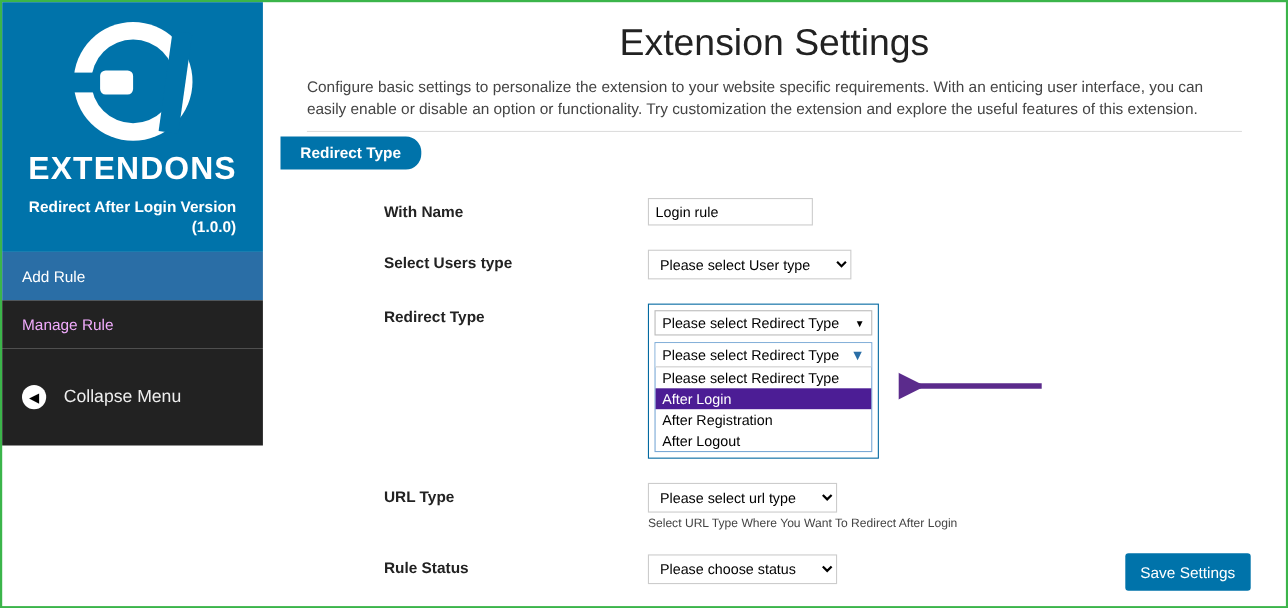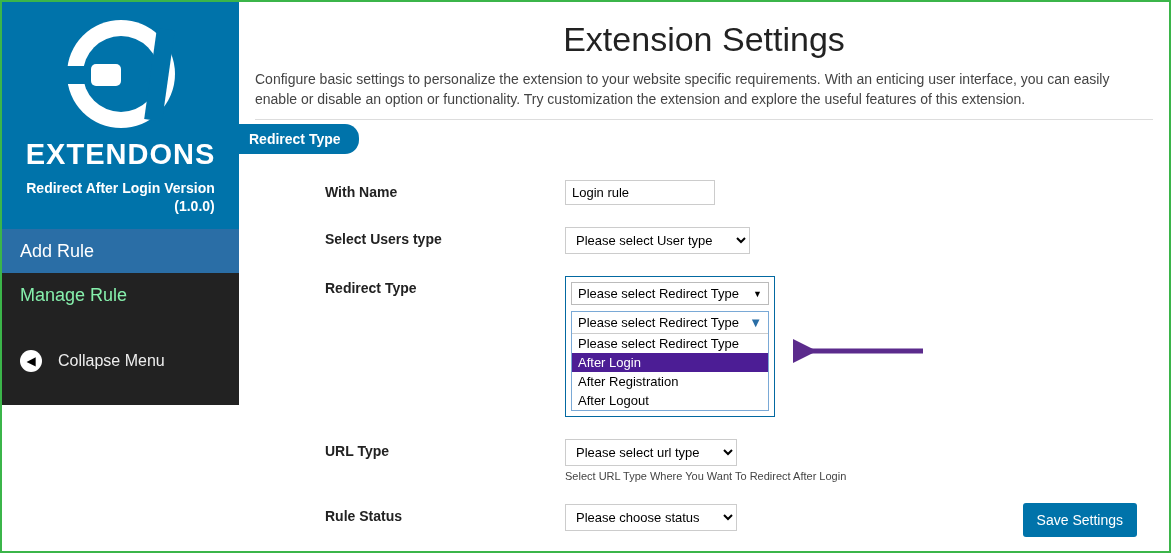--- a/index.html
+++ b/index.html
@@ -6,28 +6,28 @@
 body { background: #fff; }
 .frame { width: 1171px; height: 553px; border: 2px solid #3bb54a; position: relative; display: flex; background: #fff; }
 
 
 .sidebar { width: 237px; flex-shrink: 0; display: flex; flex-direction: column; }
 .brand { background: #0073aa; color: #fff; display: flex; flex-direction: column; align-items: center; padding: 12px 0 14px; }
 .brand-logo { width: 120px; height: 120px; display: flex; align-items: center; justify-content: center; }
 .brand-name { font-size: 29px; font-weight: 700; letter-spacing: 1px; margin-top: 4px; }
 .brand-sub { font-size: 14px; font-weight: 600; margin-top: 8px; text-align: right; line-height: 18px; }
 
-.nav-item { padding: 0 18px; height: 44px; display: flex; align-items: center; font-size: 18px; cursor: pointer; }
+.nav-item { padding: 0 18px; height: 44px; display: flex; align-items: center; font-size: 14px; cursor: pointer; }
 .nav-active { background: #2a6ea6; color: #fff; }
-.nav-normal { background: #222; color: #86efac; }
+.nav-normal { background: #222; color: #f0abfc; }
 .nav-extra { background: #222; color: #eee; height: 88px; display: flex; align-items: center; gap: 16px; padding: 0 18px; }
 .collapse-icon { width: 22px; height: 22px; border-radius: 50%; background: #fff; display: flex; align-items: center; justify-content: center; color: #000; font-size: 12px; }
 
 
-.main { flex: 1; position: relative; padding: 0 16px; }
+.main { flex: 1; position: relative; padding: 0 40px; }
 .page-title { text-align: center; font-size: 34px; font-weight: 400; color: #222; margin-top: 18px; }
 .page-desc { font-size: 14px; color: #444; margin-top: 10px; line-height: 20px; border-bottom: 1px solid #ddd; padding-bottom: 10px; }
 
 .tab { display: inline-block; background: #0073aa; color: #fff; font-size: 14px; font-weight: 600; padding: 7px 18px; border-top-right-radius: 14px; border-bottom-right-radius: 14px; margin-left: -24px; margin-top: 4px; }
 
 .form { margin-top: 26px; padding-left: 70px; font-size: 14px; }
 .row { display: flex; align-items: flex-start; margin-bottom: 22px; }
 .row-label { width: 240px; font-weight: 700; color: #222; padding-top: 4px; }
 .row-ctrl input[type=text], .row-ctrl select { border: 1px solid #ccc; font-size: 13px; padding: 4px 6px; background: #fff; font-family: inherit; }
 .row-ctrl input[type=text] { width: 150px; }

